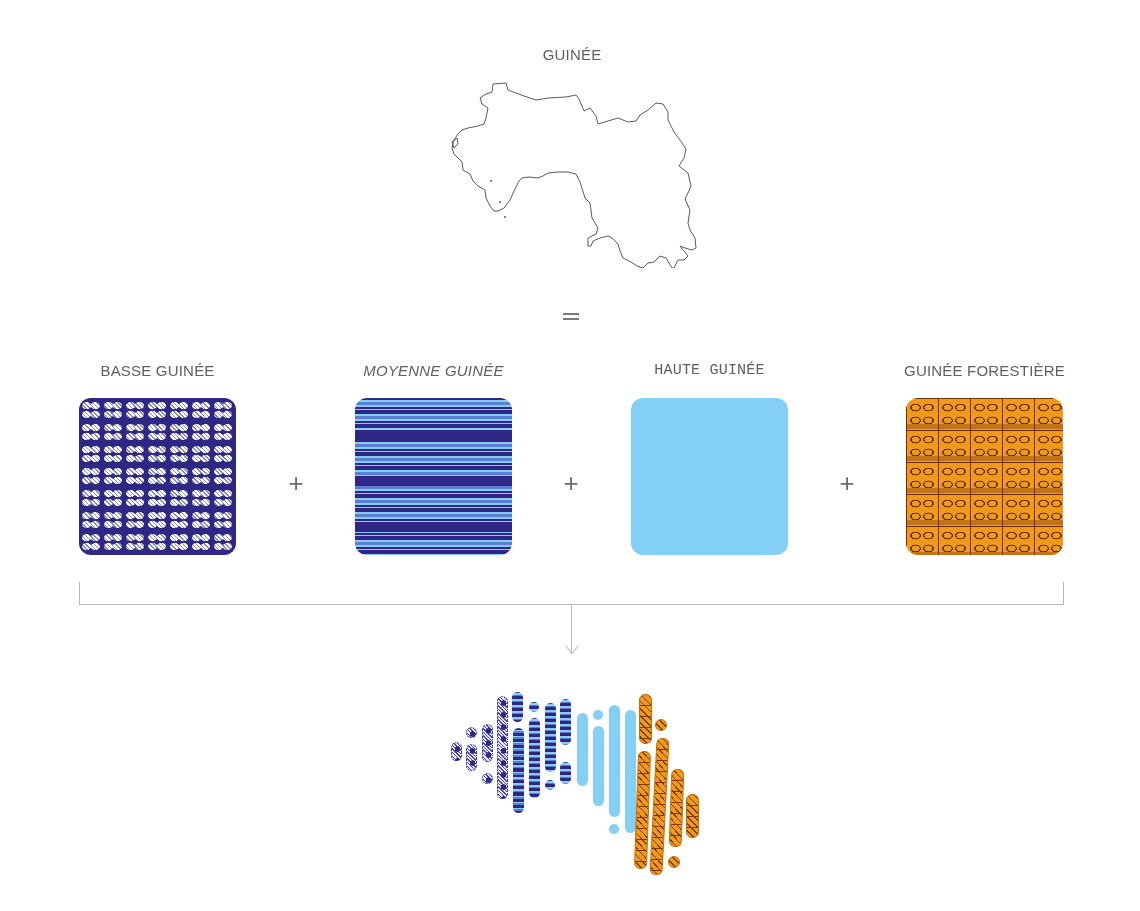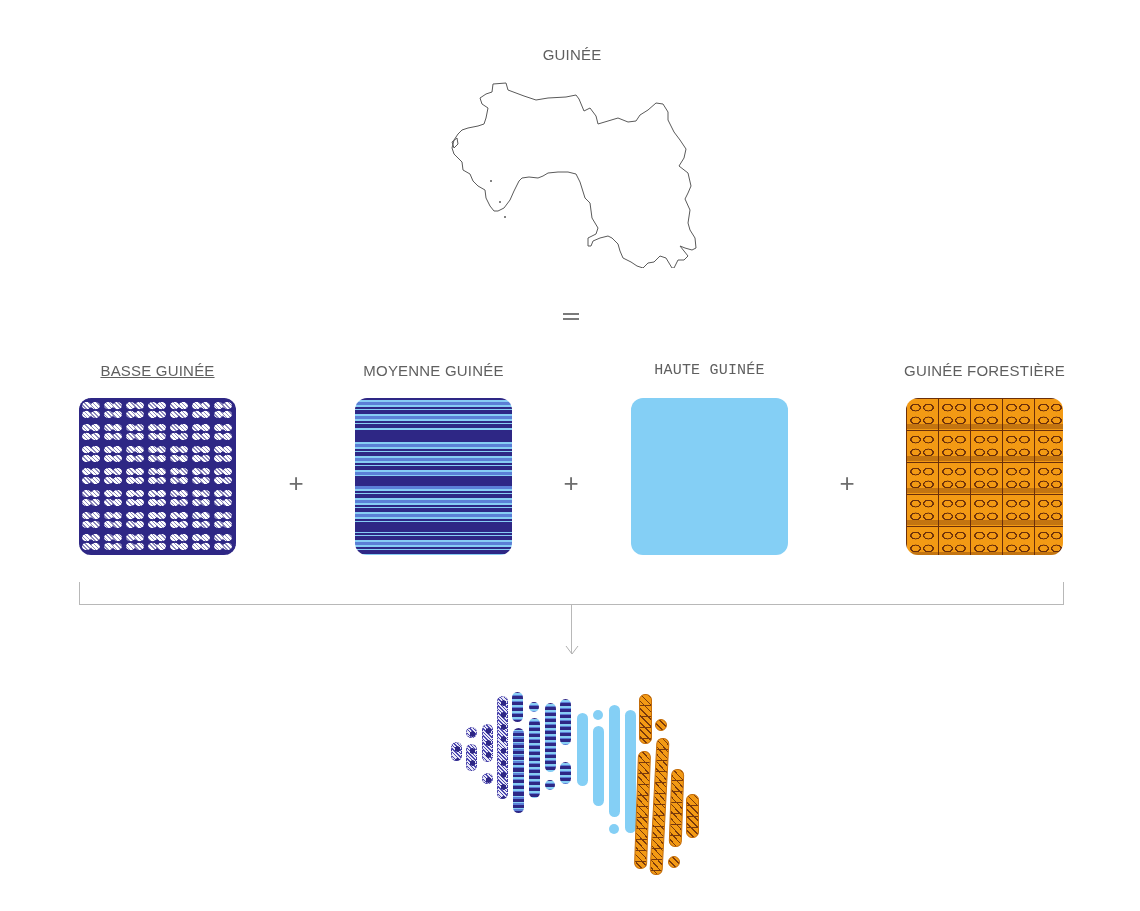--- a/index.html
+++ b/index.html
@@ -84,22 +84,22 @@
 <svg class="abs" style="left:448px; top:78px;" width="250" height="190" viewBox="0 0 250 190">
   <path d="M45 6 L58 5 L60 12 L76 18 L88 22 L100 20 L118 19 L128 17 L131 21 L136 33 L142 30 L148 38 L150 46 L160 43 L170 40 L180 44 L188 43 L192 37 L200 32 L208 25 L215 26 L220 34 L220 42 L226 54 L232 62 L238 71 L236 80 L231 88 L240 95 L243 108 L240 115 L237 121 L242 132 L240 145 L242 152 L247 160 L248 170 L244 172 L237 170 L232 168 L240 178 L236 182 L230 182 L226 190 L224 190 L218 180 L212 178 L206 184 L200 185 L195 190 L189 188 L183 184 L175 180 L172 173 L170 166 L164 160 L160 158 L152 160 L145 163 L143 168 L140 168 L140 160 L148 156 L150 150 L144 140 L142 125 L137 120 L132 104 L128 96 L120 94 L110 94 L100 95 L95 98 L90 100 L81 99 L74 100 L71 103 L66 113 L62 122 L56 130 L50 133 L46 133 L42 128 L38 120 L37 112 L30 108 L25 103 L22 96 L15 92 L14 84 L10 80 L6 76 L4 70 L6 62 L10 56 L14 52 L20 50 L30 48 L36 46 L38 40 L40 30 L34 26 L32 20 L38 16 L44 14 Z" fill="none" stroke="#5a5a5a" stroke-width="1" stroke-linejoin="round"></path>
   <path d="M4 64 L9 60 L10 66 L6 70 Z" fill="none" stroke="#5a5a5a" stroke-width="1"></path>
   <circle cx="43" cy="103" r="1" fill="#5a5a5a"></circle>
   <circle cx="52" cy="124" r="1" fill="#5a5a5a"></circle>
   <circle cx="57" cy="139" r="1" fill="#5a5a5a"></circle>
 </svg>
 
 <div class="eq"></div>
 
-<div class="label" style="left:79px; top:362px; width:157px;text-decoration:underline;">BASSE GUINÉE</div>
-<div class="label" style="left:355px; top:362px; width:157px;">MOYENNE GUINÉE</div>
+<div class="label" style="left:79px; top:362px; width:157px;">BASSE GUINÉE</div>
+<div class="label" style="left:355px; top:362px; width:157px;font-style:italic;">MOYENNE GUINÉE</div>
 <div class="label" style="left:631px; top:362px; width:157px;font-family:Liberation Mono, monospace;">HAUTE GUINÉE</div>
 <div class="label" style="left:896px; top:362px; width:177px;">GUINÉE FORESTIÈRE</div>
 
 <div class="tile pat-basse" style="left:79px; top:398px;"></div>
 
 <div class="tile pat-moyenne" style="left:355px; top:398px;">
   <div class="band" style="top:32px;"></div>
   <div class="band" style="top:78px;"></div>
   <div class="band" style="top:124px;"></div>
 </div>

